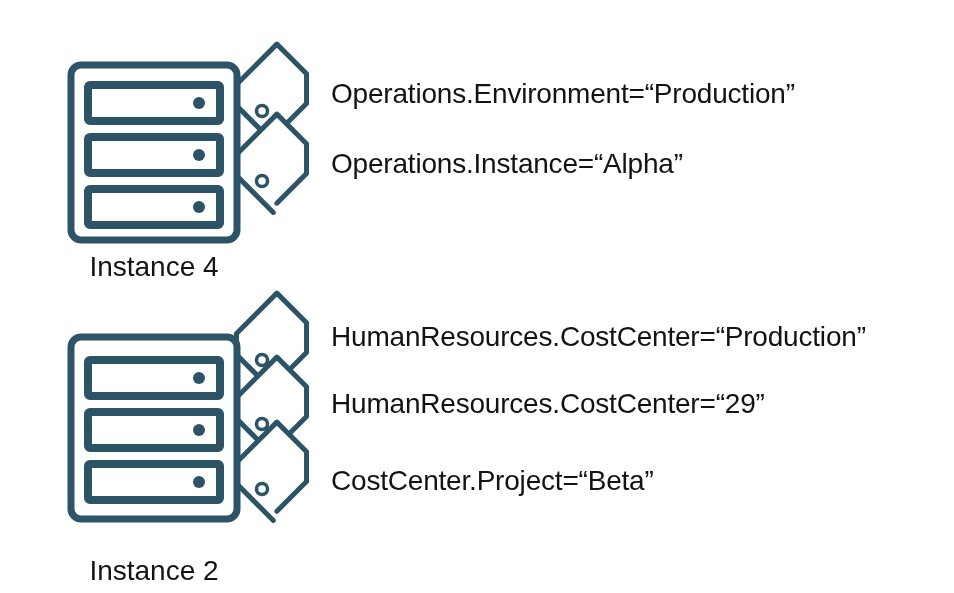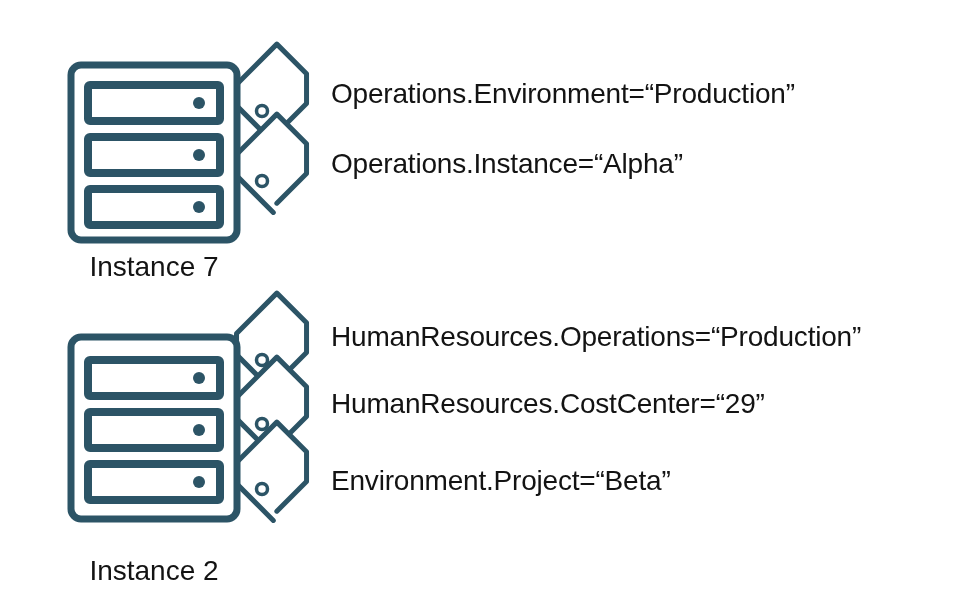--- a/index.html
+++ b/index.html
@@ -119,23 +119,23 @@
           <circle cx="199" cy="482" r="6" fill="#2C5466"></circle>
         </g>
       </g>
     </g>
   </svg>
 
   <div class="tag-label" style="left:331px; top:79px;">Operations.Environment=“Production”</div>
 
   <div class="tag-label" style="left:331px; top:149px;">Operations.Instance=“Alpha”</div>
 
-  <div class="instance-caption" style="left:54px; top:252px; width:200px;">Instance 7</div>
+  <div class="instance-caption" style="left:54px; top:252px; width:200px;">Instance 4</div>
 
-  <div class="tag-label" style="left:331px; top:322px;">HumanResources.Operations=“Production”</div>
+  <div class="tag-label" style="left:331px; top:322px;">HumanResources.CostCenter=“Production”</div>
 
   <div class="tag-label" style="left:331px; top:389px;">HumanResources.CostCenter=“29”</div>
 
-  <div class="tag-label" style="left:331px; top:466px;">Environment.Project=“Beta”</div>
+  <div class="tag-label" style="left:331px; top:466px;">CostCenter.Project=“Beta”</div>
 
   <div class="instance-caption" style="left:54px; top:528px; width:200px;margin-top:28px;">Instance 2</div>
 
 </div>
 
 </body></html>

